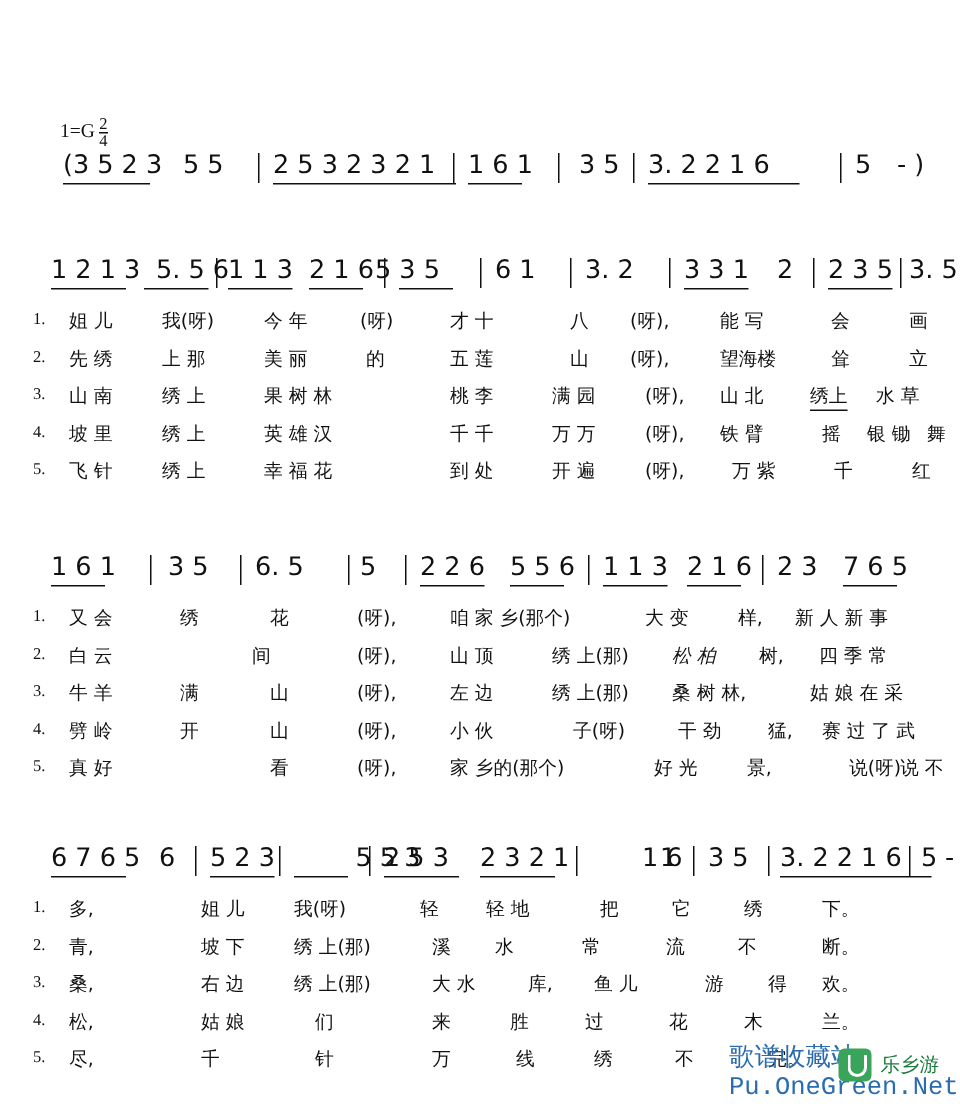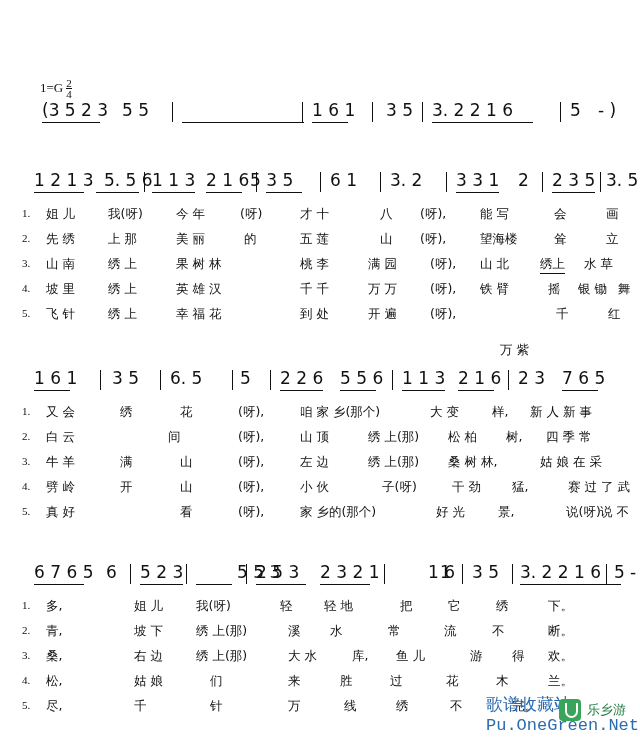--- a/index.html
+++ b/index.html
@@ -110,20 +110,21 @@
   <div class="key">
     <span>1=G</span><span class="meter"><b>2</b><b class="den">4</b></span>
   </div>
 
 
   <div class="row" style="top:100px;">
     <div class="notes" id="introNotes">
         <span class="cell" style="left: 42px; text-align: center;">(3 5 2 3</span>
         <div class="beam" style="left: 42px; top: 22px; width: 57.6px;"></div>
         <span class="cell" style="left: 122px;">5  5</span>
+        <span class="cell" style="left: 182px;">2   5 3   2 3 2 1</span>
         <div class="beam" style="left: 182px; top: 22px; width: 122.4px;"></div>
         <span class="cell" style="left: 312px;">1 6 1</span>
         <div class="beam" style="left: 312px; top: 22px; width: 36px;"></div>
         <span class="cell" style="left: 386px;">3 5</span>
         <span class="cell" style="left: 432px;">3.    2  2 1 6</span>
         <div class="beam" style="left: 432px; top: 22px; width: 100.8px;"></div>
         <span class="cell" style="left: 570px;">5</span>
         <span class="cell" style="left: 598px;">- )</span>
         <div class="bar" style="left: 172px;"></div>
         <div class="bar" style="left: 302px;"></div>
@@ -214,21 +215,21 @@
           <span class="lyr" style="left: 618px;">舞</span>
         </div>
         <div class="lline">
           <span class="lnum">5.</span>
           <span class="lyr" style="left: 46px;">飞 针</span>
           <span class="lyr" style="left: 108px;">绣 上</span>
           <span class="lyr" style="left: 176px;">幸 福 花</span>
           <span class="lyr" style="left: 300px;">到 处</span>
           <span class="lyr" style="left: 368px;">开 遍</span>
           <span class="lyr" style="left: 430px;">(呀),</span>
-          <span class="lyr" style="left: 500px; margin-top: 36px;">万 紫</span>
+          <span class="lyr" style="left: 488px;">万 紫</span>
           <span class="lyr" style="left: 556px;">千</span>
           <span class="lyr" style="left: 608px;">红</span>
         </div>
       </div>
   </div>
 
   <div class="row" style="top:368px;">
     <div class="notes" id="n1">
         <span class="cell" style="left: 34px;">1 6 1</span>
         <div class="beam" style="left: 34px; top: 22px; width: 36px;"></div>
@@ -265,21 +266,21 @@
           <span class="lyr" style="left: 492px;">样,</span>
           <span class="lyr" style="left: 530px;">新 人 新 事</span>
         </div>
         <div class="lline">
           <span class="lnum">2.</span>
           <span class="lyr" style="left: 46px;">白  云</span>
           <span class="lyr" style="left: 168px;">间</span>
           <span class="lyr" style="left: 238px;">(呀),</span>
           <span class="lyr" style="left: 300px;">山 顶</span>
           <span class="lyr" style="left: 368px;">绣 上(那)</span>
-          <span class="lyr" style="left: 448px;">松 柏</span>
+          <span class="lyr" style="left: 448px; font-style: italic;">松 柏</span>
           <span class="lyr" style="left: 506px;">树,</span>
           <span class="lyr" style="left: 546px;">四 季 常</span>
         </div>
         <div class="lline">
           <span class="lnum">3.</span>
           <span class="lyr" style="left: 46px;">牛 羊</span>
           <span class="lyr" style="left: 120px;">满</span>
           <span class="lyr" style="left: 180px;">山</span>
           <span class="lyr" style="left: 238px;">(呀),</span>
           <span class="lyr" style="left: 300px;">左 边</span>
@@ -290,21 +291,21 @@
         <div class="lline">
           <span class="lnum">4.</span>
           <span class="lyr" style="left: 46px;">劈 岭</span>
           <span class="lyr" style="left: 120px;">开</span>
           <span class="lyr" style="left: 180px;">山</span>
           <span class="lyr" style="left: 238px;">(呀),</span>
           <span class="lyr" style="left: 300px;">小  伙</span>
           <span class="lyr" style="left: 382px;">子(呀)</span>
           <span class="lyr" style="left: 452px;">干 劲</span>
           <span class="lyr" style="left: 512px;">猛,</span>
-          <span class="lyr" style="left: 548px; margin-left: 20px;">赛 过 了 武</span>
+          <span class="lyr" style="left: 548px;">赛 过 了 武</span>
         </div>
         <div class="lline">
           <span class="lnum">5.</span>
           <span class="lyr" style="left: 46px;">真 好</span>
           <span class="lyr" style="left: 180px;">看</span>
           <span class="lyr" style="left: 238px;">(呀),</span>
           <span class="lyr" style="left: 300px;">家 乡的(那个)</span>
           <span class="lyr" style="left: 436px;">好 光</span>
           <span class="lyr" style="left: 498px;">景,</span>
           <span class="lyr" style="left: 538px; margin-left: 28px;">说(呀)</span>

